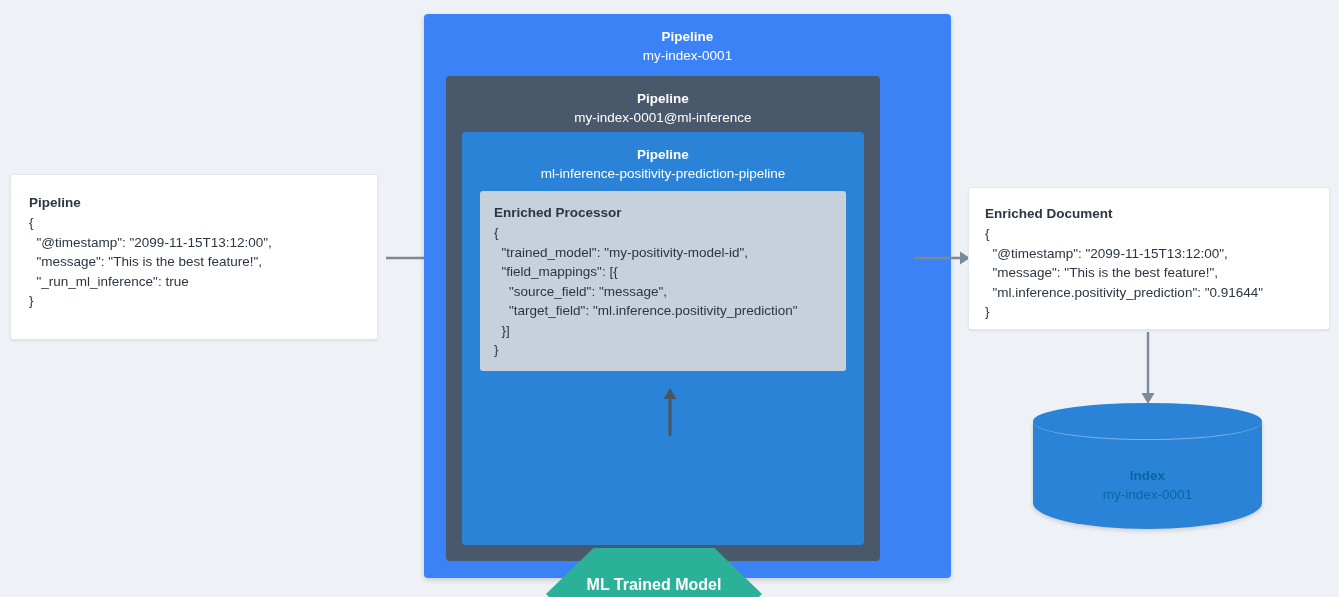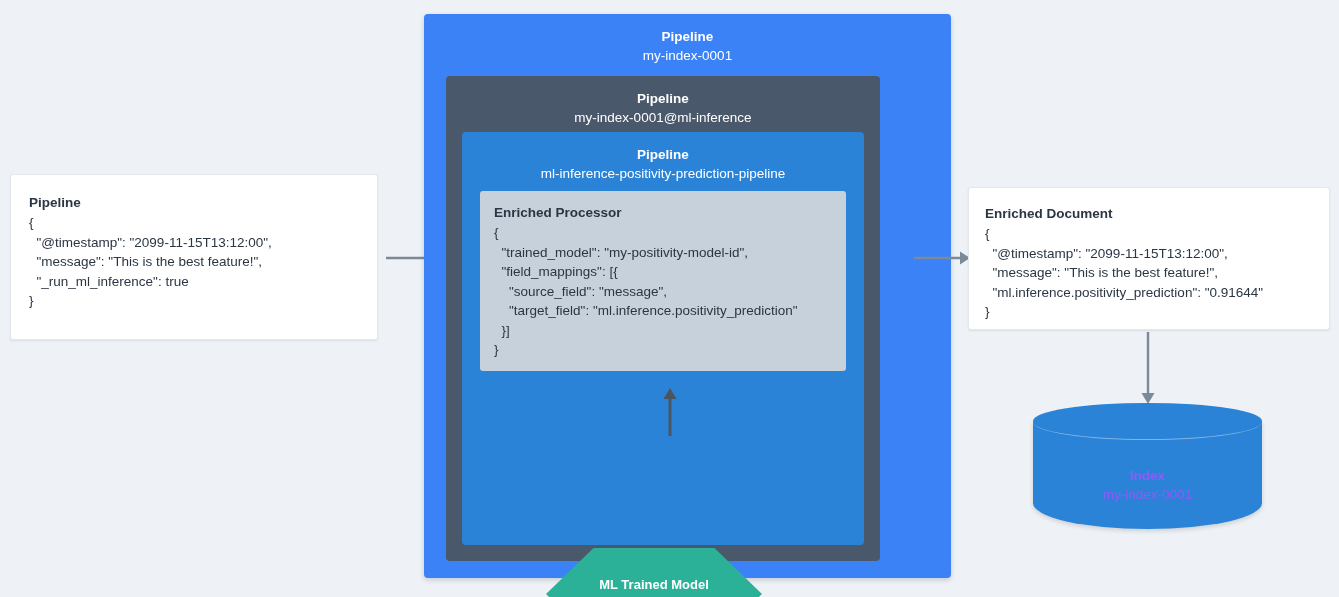--- a/index.html
+++ b/index.html
@@ -137,21 +137,21 @@
     background: #2bb198;
     clip-path: polygon(22% 0%, 78% 0%, 100% 50%, 78% 100%, 22% 100%, 0% 50%);
     display: flex;
     flex-direction: column;
     align-items: center;
     justify-content: center;
     color: #ffffff;
   }
   .hex-title {
     font-weight: bold;
-    font-size: 13px;
+    font-size: 16px;
     line-height: 19px;
   }
   .hex-sub {
     font-size: 13.5px;
     line-height: 20px;
   }
 
   
   .arrow-svg {
     position: absolute;
@@ -190,21 +190,21 @@
     border-radius: 114px / 18px;
     border-bottom: 1px solid #7fb4e6;
     box-sizing: border-box;
   }
   .cyl-label {
     position: absolute;
     left: 0;
     top: 63px;
     width: 229px;
     text-align: center;
-    color: #8b5cf6;
+    color: #0369a1;
   }
   .cyl-title {
     font-weight: bold;
     font-size: 13.5px;
     line-height: 19px;
   }
   .cyl-sub {
     font-size: 13.5px;
     line-height: 20px;
   }

